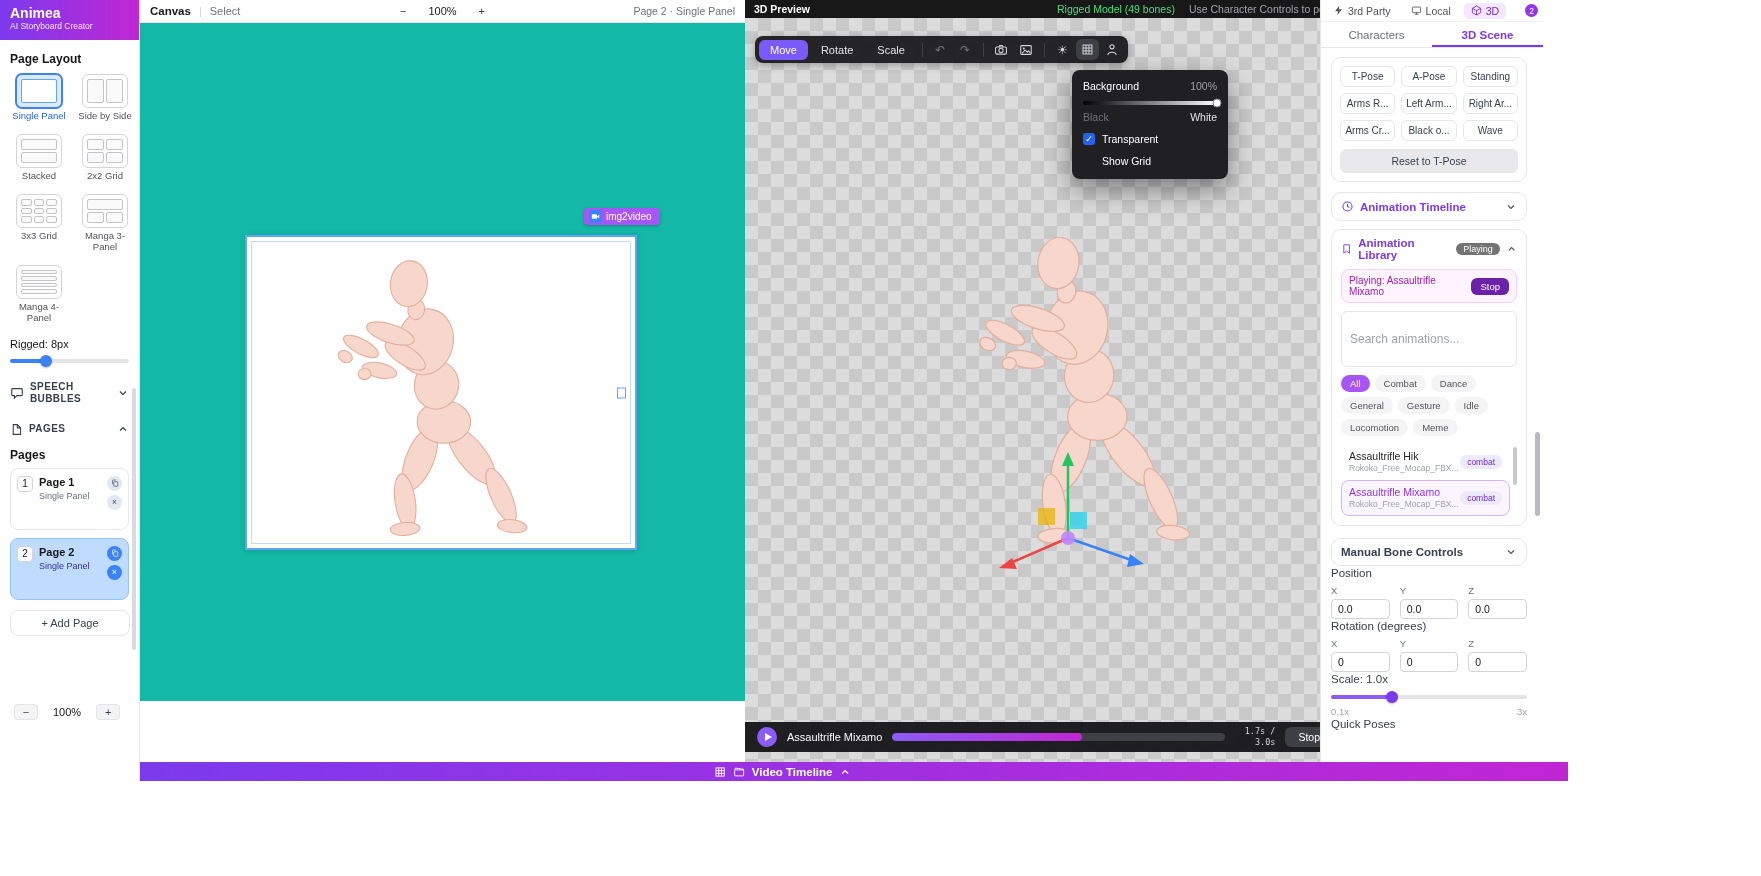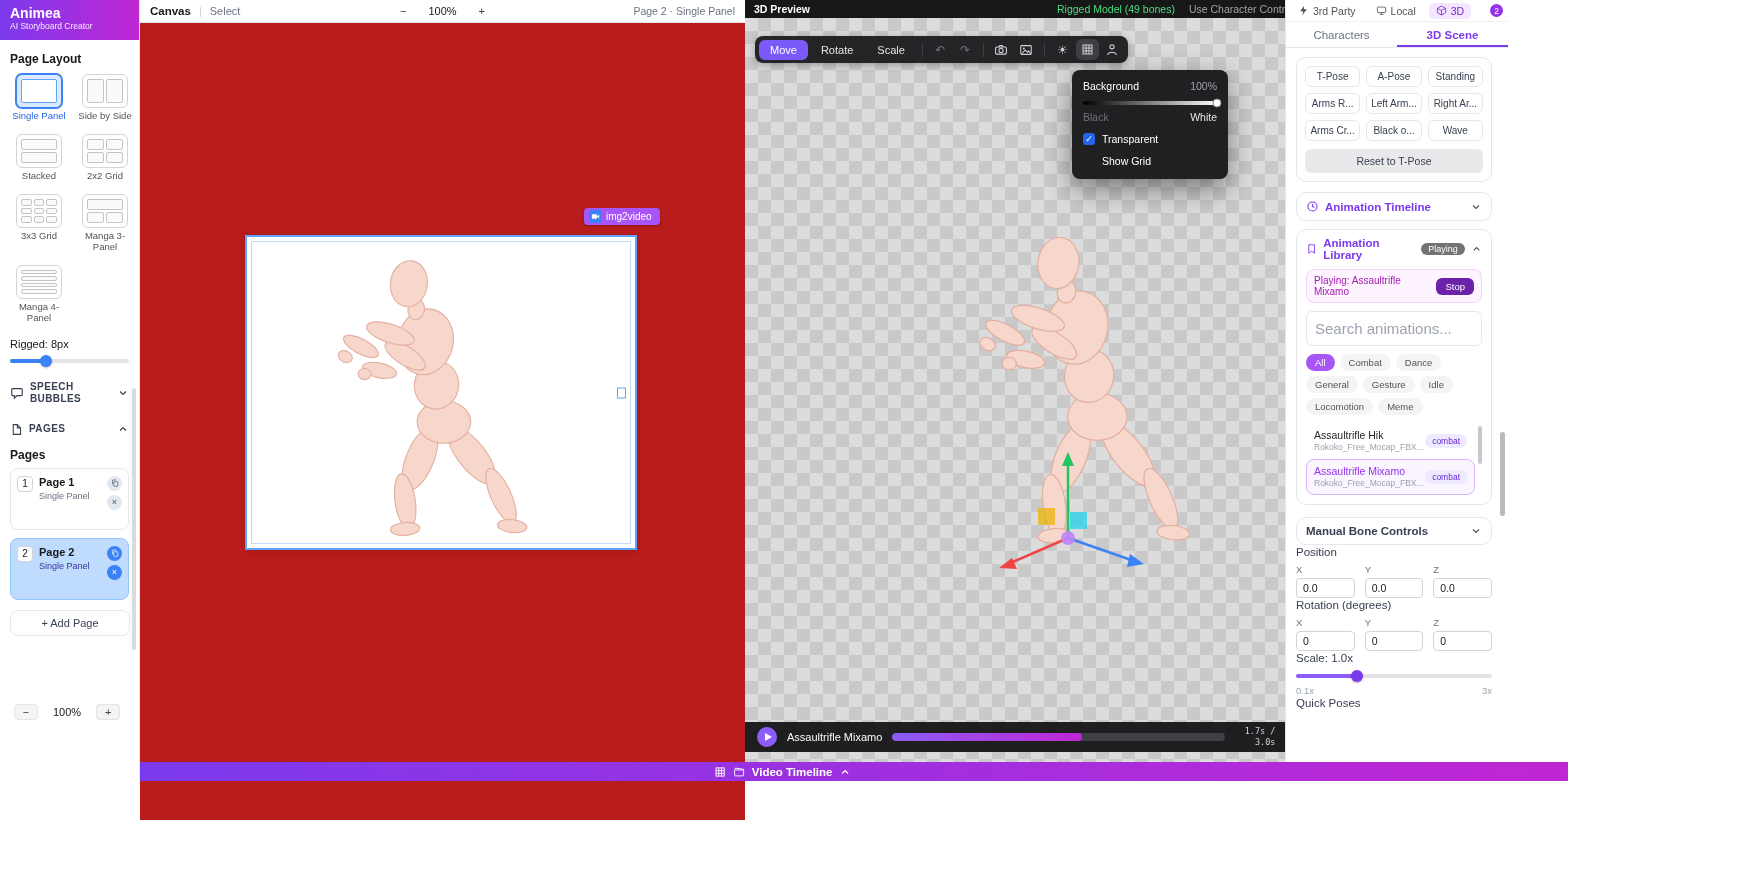--- a/index.html
+++ b/index.html
@@ -57,21 +57,21 @@
   
   .canvas-region{position:absolute;left:140px;top:0;width:605px;height:762px;}
   .canvas-topbar{position:relative;height:23px;background:#fff;border-bottom:1px solid #e5e7eb;display:flex;align-items:center;padding:0 10px;font-size:11px;}
   .canvas-topbar .ct{font-weight:bold;font-size:11.5px;}
   .canvas-topbar .sep{color:#d4d4d8;margin:0 8px;}
   .canvas-topbar .mode{color:#6b7280;}
   .ct-zoom{position:absolute;left:50%;transform:translateX(-50%);display:flex;align-items:center;gap:22px;color:#374151;}
   .ct-zoom span{cursor:pointer;}
   .ct-zoom .zv{color:#18181b;cursor:default;}
   .canvas-topbar .pageind{margin-left:auto;color:#6b7280;font-size:10.5px;}
-  .workspace{position:relative;height:797px;background:#b91c1c;overflow:hidden;}
+  .workspace{position:relative;height:678px;background:#14b8a6;overflow:hidden;}
   .page-canvas{position:absolute;left:105px;top:212px;width:392px;height:315px;background:#fff;border:2px solid #60a5fa;box-shadow:0 1px 6px rgba(0,0,0,.15);}
   .page-inner{position:absolute;inset:4px;border:1px solid #bfdbfe;pointer-events:none;}
   .page-canvas .fig{position:absolute;left:58px;top:8px;width:252px;height:295px;}
   .resize-handle{position:absolute;right:9px;top:50%;transform:translateY(-50%);width:9px;height:11px;background:#fff;border:1px solid #60a5fa;}
   .img2video{position:absolute;left:444px;top:185px;display:flex;align-items:center;gap:4px;background:#a855f7;color:#fff;font-size:10px;padding:2px 8px 2px 5px;border-radius:4px;cursor:pointer;box-shadow:0 1px 3px rgba(0,0,0,.25);}
   .img2video .ic{width:13px;height:13px;border-radius:3px;background:#3b82f6;display:flex;align-items:center;justify-content:center;}
 
   
   .preview{position:absolute;left:745px;top:0;width:600px;height:762px;overflow:hidden;}
   .pv-header{height:18px;background:#171717;color:#fff;display:flex;align-items:center;padding:0 9px;font-size:10.5px;gap:14px;}
@@ -103,21 +103,21 @@
   .playback{position:absolute;left:0;right:0;bottom:10px;height:30px;background:rgba(23,23,26,.96);display:flex;align-items:center;gap:10px;padding:0 12px;}
   .play-btn{flex:none;width:20px;height:20px;border-radius:50%;background:#8b5cf6;display:flex;align-items:center;justify-content:center;cursor:pointer;}
   .play-tri{width:0;height:0;border-left:7px solid #fff;border-top:4.5px solid transparent;border-bottom:4.5px solid transparent;margin-left:2px;}
   .clip-name{font-size:11px;color:#fafafa;white-space:nowrap;}
   .progress{flex:1;height:8px;background:#3f3f46;border-radius:4px;position:relative;overflow:hidden;cursor:pointer;}
   .progress .fill{position:absolute;left:0;top:0;bottom:0;background:linear-gradient(90deg,#8b5cf6,#c026d3);border-radius:4px;}
   .pb-time{width:40px;text-align:right;font-family:"DejaVu Sans Mono",monospace;font-size:8.5px;color:#d4d4d8;line-height:1.3;}
   .stop-btn{background:#3f3f46;color:#fff;font-size:10.5px;padding:4px 13px;border-radius:6px;cursor:pointer;}
 
   
-  .rightpanel{position:absolute;left:1285px;top:0;width:223px;height:762px;background:#fff;border-left:1px solid #e5e7eb;overflow:hidden;}
+  .rightpanel{position:absolute;left:1320px;top:0;width:223px;height:762px;background:#fff;border-left:1px solid #e5e7eb;overflow:hidden;}
   .rp-toptabs{height:22px;display:flex;align-items:center;gap:6px;padding:0 5px;border-bottom:1px solid #f1f1f2;font-size:10.5px;color:#52525b;}
   .rp-toptab{display:flex;align-items:center;gap:4px;padding:2px 7px;border-radius:5px;cursor:pointer;}
   .rp-toptab.active{background:#f3e8ff;color:#7e22ce;}
   .rp-badge{margin-left:auto;width:13px;height:13px;border-radius:50%;background:#9333ea;color:#fff;font-size:8.5px;display:flex;align-items:center;justify-content:center;}
   .rp-tabs{height:26px;display:flex;border-bottom:1px solid #e5e7eb;font-size:11.5px;}
   .rp-tab{flex:1;display:flex;align-items:center;justify-content:center;color:#6b7280;cursor:pointer;}
   .rp-tab.active{color:#7c3aed;font-weight:bold;box-shadow:inset 0 -2px 0 #7c3aed;}
   .rp-scroll{position:absolute;left:0;top:49px;right:0;bottom:0;padding:8px 16px 8px 10px;overflow:hidden;}
   .box{border:1px solid #e5e7eb;border-radius:10px;padding:8px;background:#fff;}
   .pose-grid{display:grid;grid-template-columns:repeat(3,1fr);gap:6px;}
@@ -129,21 +129,21 @@
   .acc.gray .al{color:#374151;}
   .lib-box{margin-top:8px;padding:7px 9px 9px;}
   .lib-head{display:flex;align-items:center;gap:6px;}
   .lib-head .al{font-size:11.5px;font-weight:bold;color:#7c3aed;}
   .playing-pill{background:#737373;color:#fff;font-size:9px;padding:1px 7px;border-radius:99px;}
   .lib-head .chev{margin-left:auto;color:#52525b;}
   .playing-row{margin-top:8px;background:#fdf4ff;border:1px solid #f5d0fe;border-radius:8px;padding:5px 7px;display:flex;align-items:center;justify-content:space-between;}
   .playing-row .pt{font-size:10px;color:#a21caf;}
   .mini-stop{background:#6b21a8;color:#fff;font-size:9.5px;padding:3px 9px;border-radius:6px;border:none;cursor:pointer;}
   .search-wrap{margin-top:8px;}
-  .search-wrap input{width:100%;border:1px solid #e5e7eb;border-radius:6px;padding:8px 8px;font-size:15px;color:#374151;outline:none;font-family:inherit;}
+  .search-wrap input{width:100%;border:1px solid #e5e7eb;border-radius:6px;padding:20px 8px;font-size:12px;color:#374151;outline:none;font-family:inherit;}
   .search-wrap input::placeholder{color:#9ca3af;}
   .chips{margin-top:8px;display:flex;flex-wrap:wrap;gap:5px;}
   .chip{background:#f4f4f5;color:#52525b;font-size:9.5px;padding:3px 9px;border-radius:99px;cursor:pointer;}
   .chip.active{background:#a855f7;color:#fff;}
   .anim-list{margin-top:8px;position:relative;padding-right:7px;}
   .anim-item{display:flex;align-items:center;justify-content:space-between;padding:5px 7px;border-radius:8px;border:1px solid transparent;cursor:pointer;}
   .anim-item .an{font-size:10.5px;color:#27272a;line-height:1.25;}
   .anim-item .as{font-size:8.5px;color:#9ca3af;line-height:1.25;}
   .anim-item.sel{border-color:#d8b4fe;background:#faf5ff;}
   .anim-item.sel .an{color:#9333ea;}

